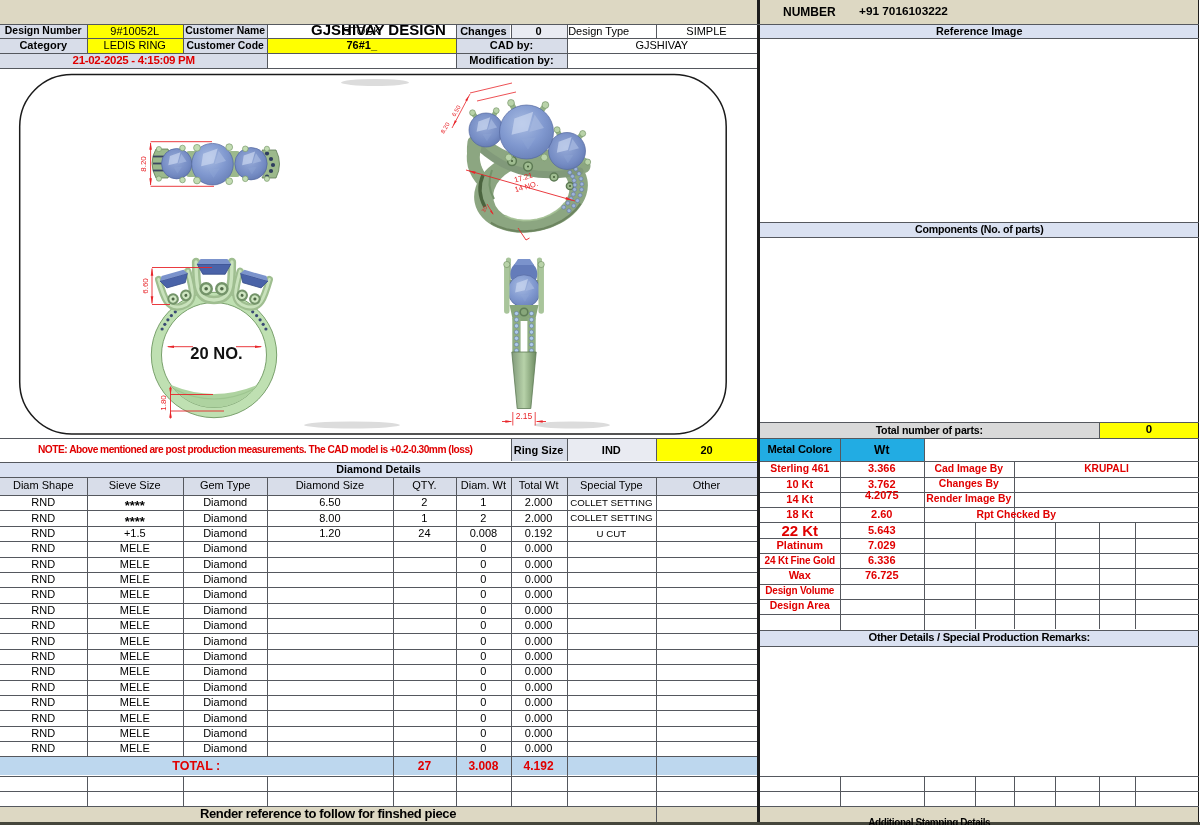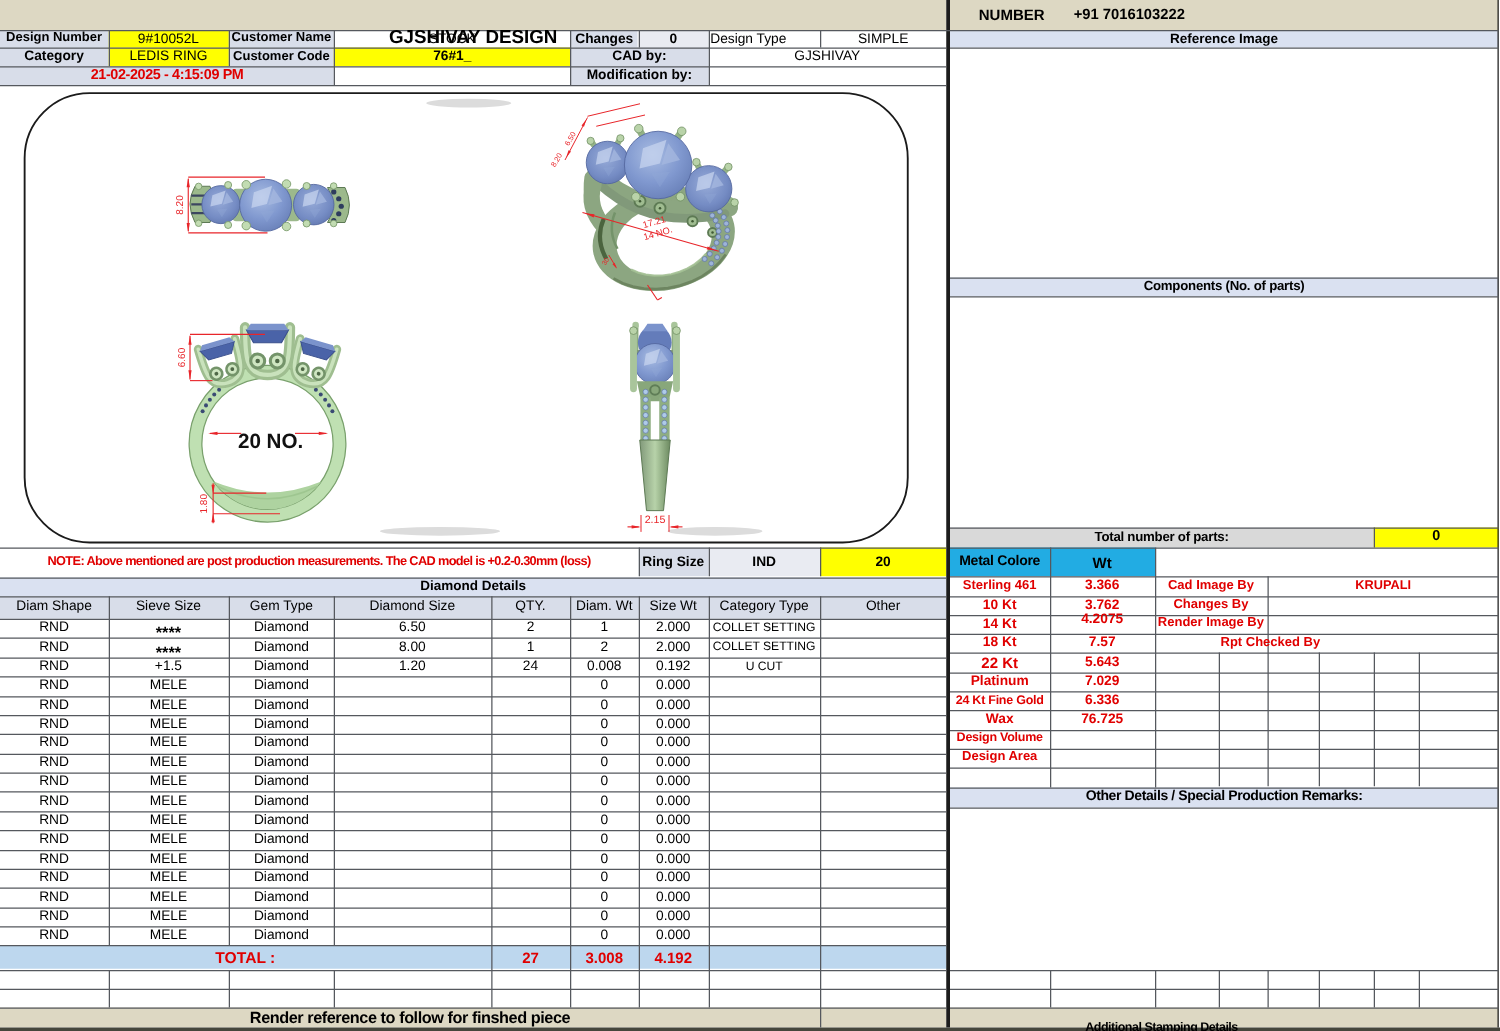--- a/index.html
+++ b/index.html
@@ -156,22 +156,22 @@
 <div class="tx b" style="left:510.5px;top:442px;width:56.200000000000045px;height:16px;font-size:11px;z-index:6">Ring Size</div>
 <div class="tx b" style="left:566.7px;top:442px;width:89.29999999999995px;height:16px;font-size:11px;z-index:6">IND</div>
 <div class="tx b" style="left:656px;top:442px;width:101px;height:16px;font-size:11px;z-index:6">20</div>
 <div class="tx b" style="left:0px;top:461px;width:757px;height:16px;font-size:10.8px;z-index:6">Diamond Details</div>
 <div class="tx " style="left:0px;top:477.8px;width:86.5px;height:16px;font-size:11px;z-index:6">Diam Shape</div>
 <div class="tx " style="left:86.5px;top:477.8px;width:96.5px;height:16px;font-size:11px;z-index:6">Sieve Size</div>
 <div class="tx " style="left:183px;top:477.8px;width:84.30000000000001px;height:16px;font-size:11px;z-index:6">Gem Type</div>
 <div class="tx " style="left:267.3px;top:477.8px;width:125.19999999999999px;height:16px;font-size:11px;z-index:6">Diamond Size</div>
 <div class="tx " style="left:392.5px;top:477.8px;width:63.80000000000001px;height:16px;font-size:11px;z-index:6">QTY.</div>
 <div class="tx " style="left:456.3px;top:477.8px;width:54.19999999999999px;height:16px;font-size:11px;z-index:6">Diam. Wt</div>
-<div class="tx " style="left:510.5px;top:477.8px;width:56.200000000000045px;height:16px;font-size:11px;z-index:6">Size Wt</div>
-<div class="tx " style="left:566.7px;top:477.8px;width:89.29999999999995px;height:16px;font-size:11px;z-index:6">Category Type</div>
+<div class="tx " style="left:510.5px;top:477.8px;width:56.200000000000045px;height:16px;font-size:11px;z-index:6">Total Wt</div>
+<div class="tx " style="left:566.7px;top:477.8px;width:89.29999999999995px;height:16px;font-size:11px;z-index:6">Special Type</div>
 <div class="tx " style="left:656px;top:477.8px;width:101px;height:16px;font-size:11px;z-index:6">Other</div>
 <div class="tx " style="left:0px;top:494.69px;width:86.5px;height:16px;font-size:11px;z-index:6">RND</div>
 <div class="tx b" style="left:86.5px;top:497.69px;width:96.5px;height:16px;font-size:13px;z-index:6">****</div>
 <div class="tx " style="left:183px;top:494.69px;width:84.30000000000001px;height:16px;font-size:11px;z-index:6">Diamond</div>
 <div class="tx " style="left:267.3px;top:494.69px;width:125.19999999999999px;height:16px;font-size:11px;z-index:6">6.50</div>
 <div class="tx " style="left:392.5px;top:494.69px;width:63.80000000000001px;height:16px;font-size:11px;z-index:6">2</div>
 <div class="tx " style="left:456.3px;top:494.69px;width:54.19999999999999px;height:16px;font-size:11px;z-index:6">1</div>
 <div class="tx " style="left:510.5px;top:494.69px;width:56.200000000000045px;height:16px;font-size:11px;z-index:6">2.000</div>
 <div class="tx " style="left:566.7px;top:494.69px;width:89.29999999999995px;height:16px;font-size:9.7px;z-index:6">COLLET SETTING</div>
 <div class="tx " style="left:0px;top:510.07000000000005px;width:86.5px;height:16px;font-size:11px;z-index:6">RND</div>
@@ -271,22 +271,22 @@
 <div class="tx b" style="left:1099px;top:421.8px;width:100px;height:16px;font-size:11.5px;z-index:6">0</div>
 <div class="tx b" style="left:759.5px;top:441.6px;width:80.5px;height:16px;font-size:11.2px;letter-spacing:-0.2px;z-index:6">Metal Colore</div>
 <div class="tx b" style="left:840px;top:441.6px;width:83.5px;height:16px;font-size:12px;z-index:6">Wt</div>
 <div class="tx b r" style="left:759.5px;top:460.84999999999997px;width:80.5px;height:16px;font-size:10.4px;z-index:6">Sterling 461</div>
 <div class="tx b r" style="left:840px;top:460.84999999999997px;width:83.5px;height:16px;font-size:11px;z-index:6">3.366</div>
 <div class="tx b r" style="left:759.5px;top:476.15px;width:80.5px;height:16px;font-size:11px;z-index:6">10 Kt</div>
 <div class="tx b r" style="left:840px;top:476.15px;width:83.5px;height:16px;font-size:11px;z-index:6">3.762</div>
 <div class="tx b r" style="left:759.5px;top:491.45px;width:80.5px;height:16px;font-size:11px;z-index:6">14 Kt</div>
 <div class="tx b r" style="left:840px;top:487px;width:83.5px;height:16px;font-size:11px;z-index:6">4.2075</div>
 <div class="tx b r" style="left:759.5px;top:506.75px;width:80.5px;height:16px;font-size:11px;z-index:6">18 Kt</div>
-<div class="tx b r" style="left:840px;top:506.75px;width:83.5px;height:16px;font-size:11px;z-index:6">7.57</div>
-<div class="tx b r" style="left:759.5px;top:522.05px;width:80.5px;height:16px;font-size:12px;z-index:6">22 Kt</div>
+<div class="tx b r" style="left:840px;top:506.75px;width:83.5px;height:16px;font-size:11px;z-index:6">2.60</div>
+<div class="tx b r" style="left:759.5px;top:522.05px;width:80.5px;height:16px;font-size:15px;z-index:6">22 Kt</div>
 <div class="tx b r" style="left:840px;top:522.05px;width:83.5px;height:16px;font-size:11px;z-index:6">5.643</div>
 <div class="tx b r" style="left:759.5px;top:537.35px;width:80.5px;height:16px;font-size:11px;z-index:6">Platinum</div>
 <div class="tx b r" style="left:840px;top:537.35px;width:83.5px;height:16px;font-size:11px;z-index:6">7.029</div>
 <div class="tx b r" style="left:759.5px;top:552.65px;width:80.5px;height:16px;font-size:10px;letter-spacing:-0.2px;z-index:6">24 Kt Fine Gold</div>
 <div class="tx b r" style="left:840px;top:552.65px;width:83.5px;height:16px;font-size:11px;z-index:6">6.336</div>
 <div class="tx b r" style="left:759.5px;top:567.9499999999999px;width:80.5px;height:16px;font-size:11px;z-index:6">Wax</div>
 <div class="tx b r" style="left:840px;top:567.9499999999999px;width:83.5px;height:16px;font-size:11px;z-index:6">76.725</div>
 <div class="tx b r" style="left:759.5px;top:583.25px;width:80.5px;height:16px;font-size:10px;letter-spacing:-0.2px;z-index:6">Design Volume</div>
 <div class="tx b r" style="left:759.5px;top:598.55px;width:80.5px;height:16px;font-size:10.4px;z-index:6">Design Area</div>
 <div class="tx b r" style="left:923.5px;top:460.84999999999997px;width:90.5px;height:16px;font-size:10.4px;z-index:6">Cad Image By</div>

